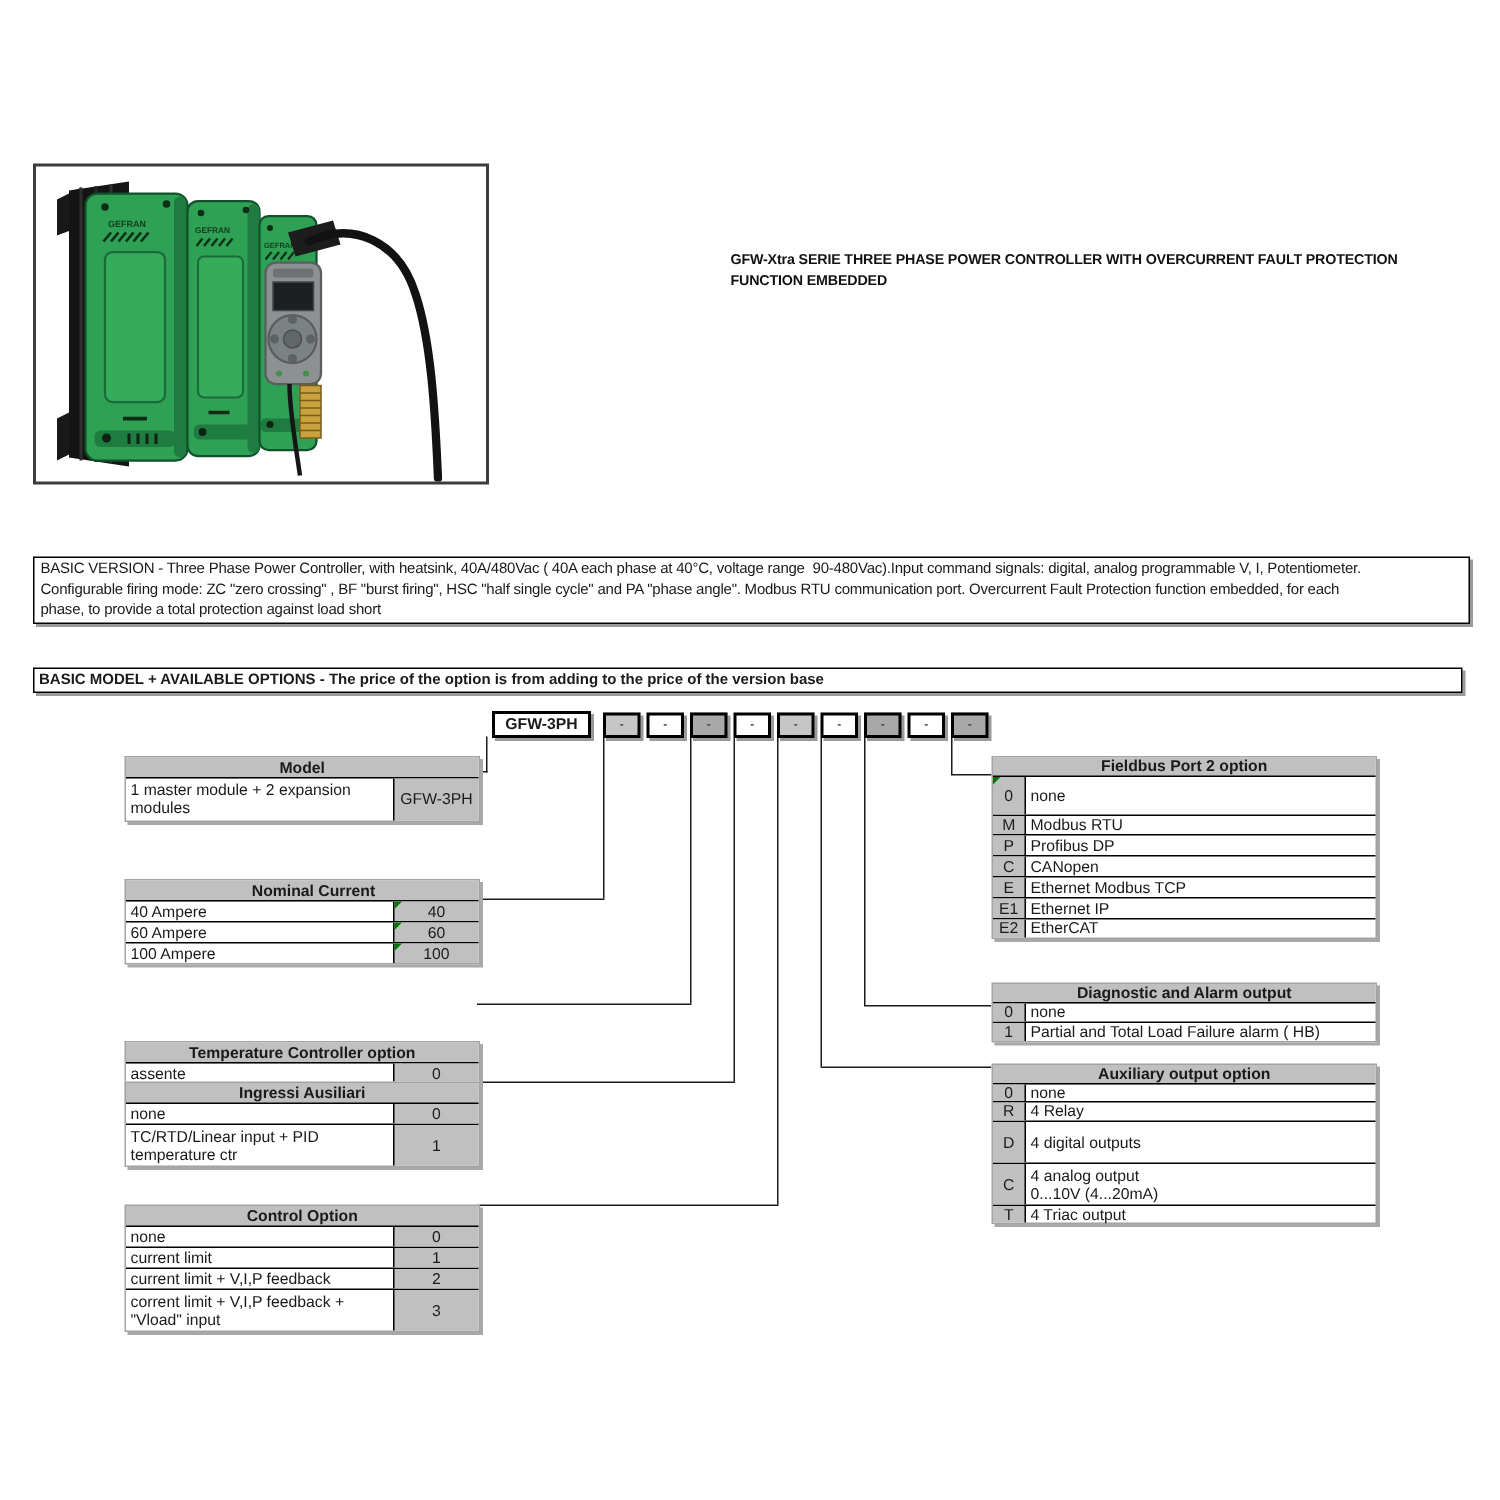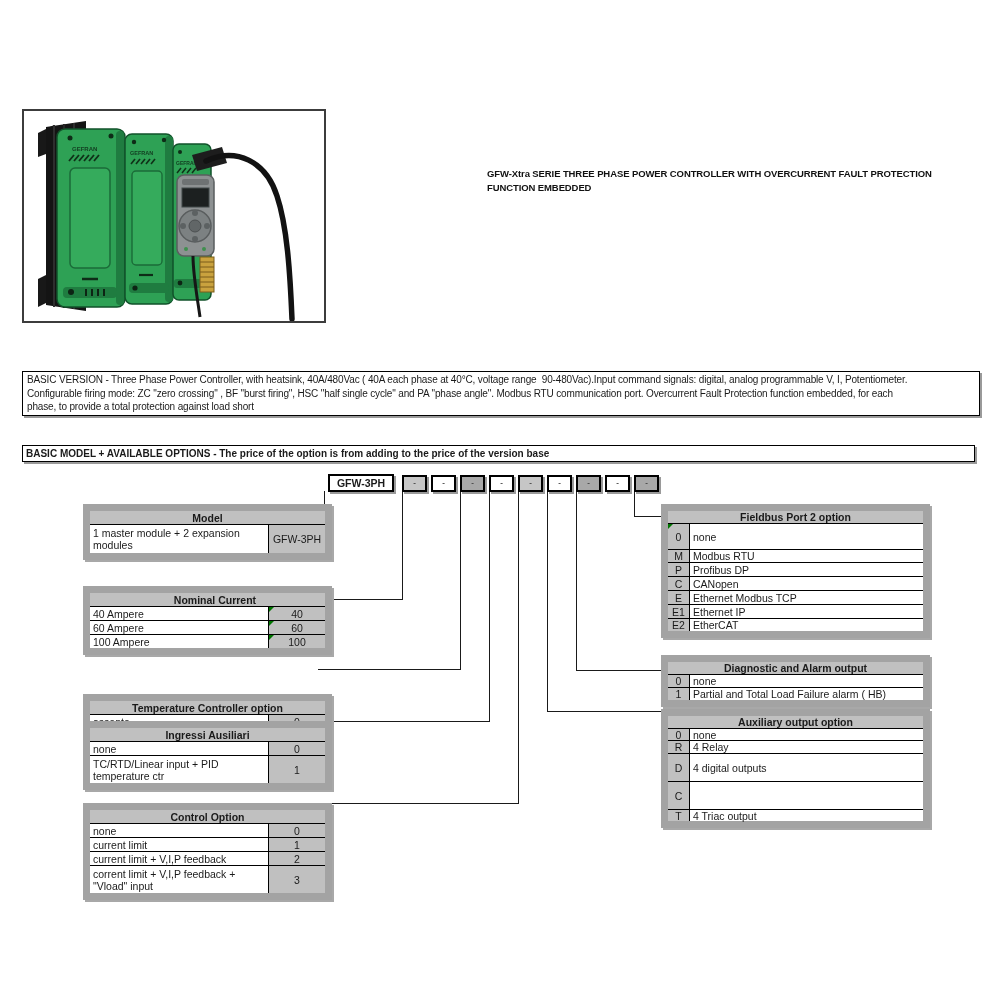--- a/index.html
+++ b/index.html
@@ -56,21 +56,21 @@
   }
   .slot.light{background:#c6c6c6;}
   .slot.white{background:#ffffff;}
   .slot.mid{background:#a8a8a8;}
 
   
   .cl{position:absolute;background:#1a1a1a;}
 
   
   .tbl{
-    position:absolute;background:#fff;border:7px solid #a3a3a3;
+    position:absolute;background:#fff;border:1px solid #a3a3a3;
     box-shadow:2px 2px 0 #a8a8a8;
     font-size:10.5px;line-height:12px;
   }
   .tbl .hdr{
     background:#c0c0c0;border-bottom:1px solid #000;font-weight:bold;
     display:flex;align-items:center;justify-content:center;text-align:center;
   }
   .trow{display:flex;border-bottom:1px solid #000;}
   .trow.last{border-bottom:none;justify-content:flex-end;}
   .lbl{flex:1;padding:0 3px;display:flex;align-items:center;white-space:pre-line;}
@@ -412,20 +412,22 @@
   <div class="trow" style="height:27px;">
     <div class="codecol">
         <span>D</span>
       </div>
     <div class="lbl">4 digital outputs</div>
   </div>
   <div class="trow" style="height:27px;">
     <div class="codecol">
         <span>C</span>
       </div>
+    <div class="lbl">4 analog output
+0...10V (4...20mA)</div>
   </div>
   <div class="trow last" style="height:11px;">
     <div class="codecol">
         <span>T</span>
       </div>
     <div class="lbl">4 Triac output</div>
   </div>
 </div>
 
 </body></html>

